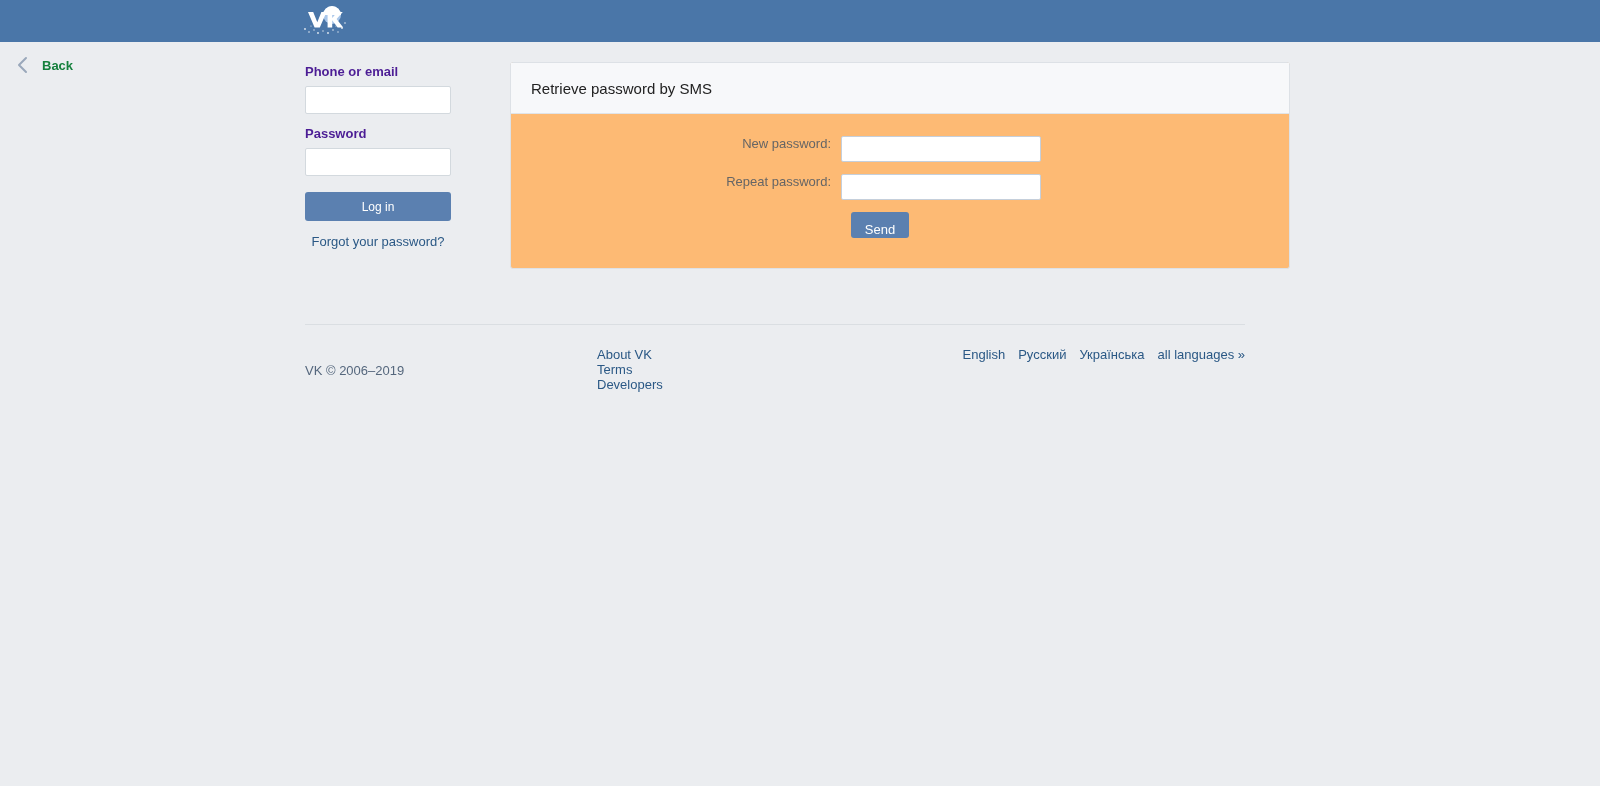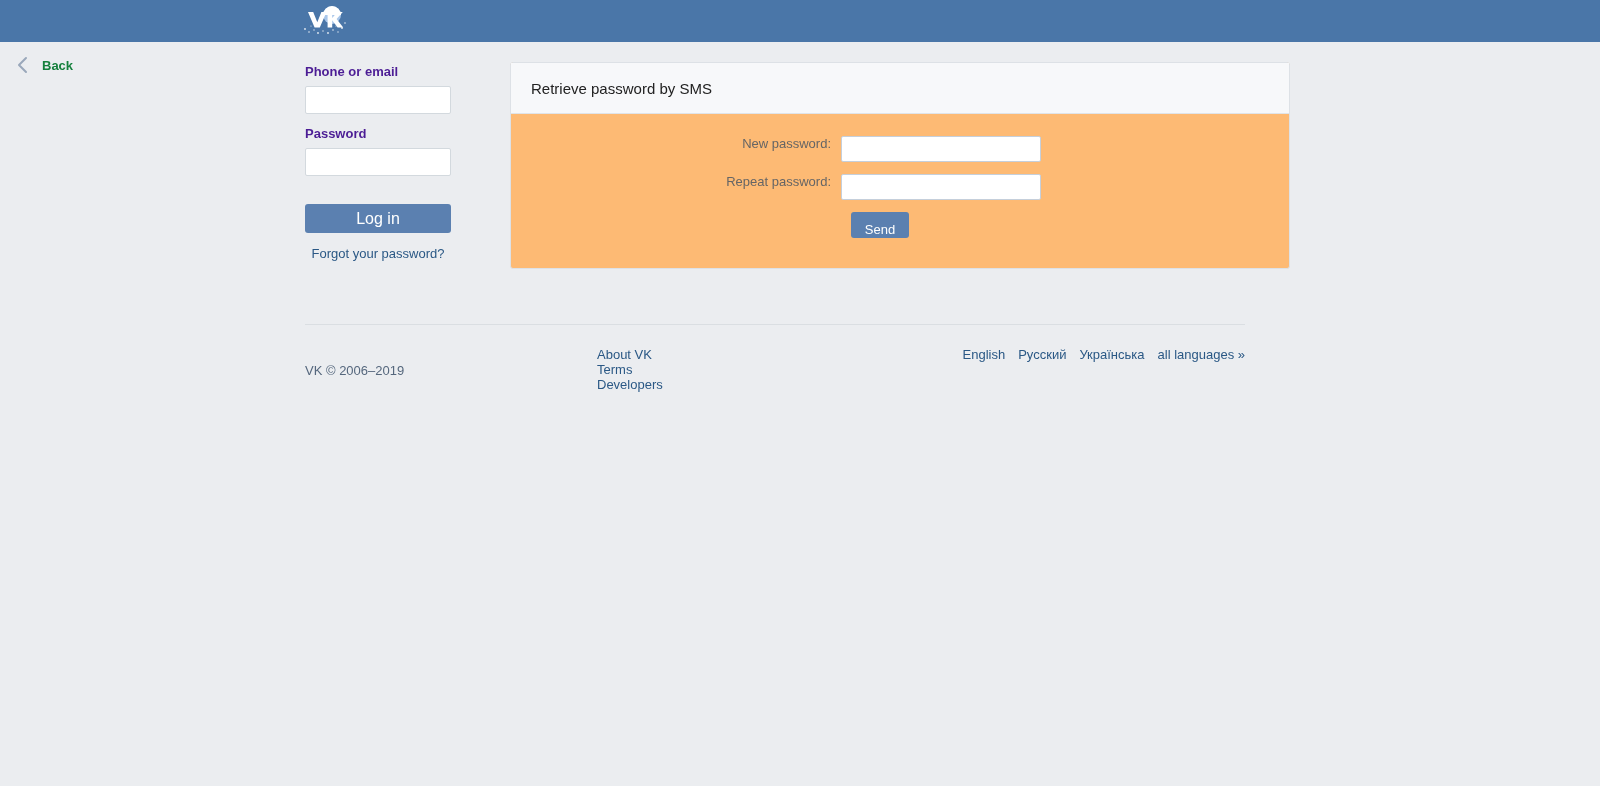--- a/index.html
+++ b/index.html
@@ -119,27 +119,27 @@
     font-size: 13px;
     color: #000;
     outline: none;
   }
   .spacer-12 { height: 12px; }
   .login-btn {
     display: block;
     box-sizing: border-box;
     width: 146px;
     height: 29px;
-    margin-top: 28px;
+    margin-top: 16px;
     background: #5b80b0;
     border: 0;
     border-radius: 3px;
     color: #fff;
     font-family: "Liberation Sans", sans-serif;
-    font-size: 16px;
+    font-size: 12px;
     cursor: pointer;
   }
   .forgot-link {
     display: block;
     width: 146px;
     text-align: center;
     margin-top: 13px;
     font-size: 13px;
     color: #2a5885;
     text-decoration: none;

